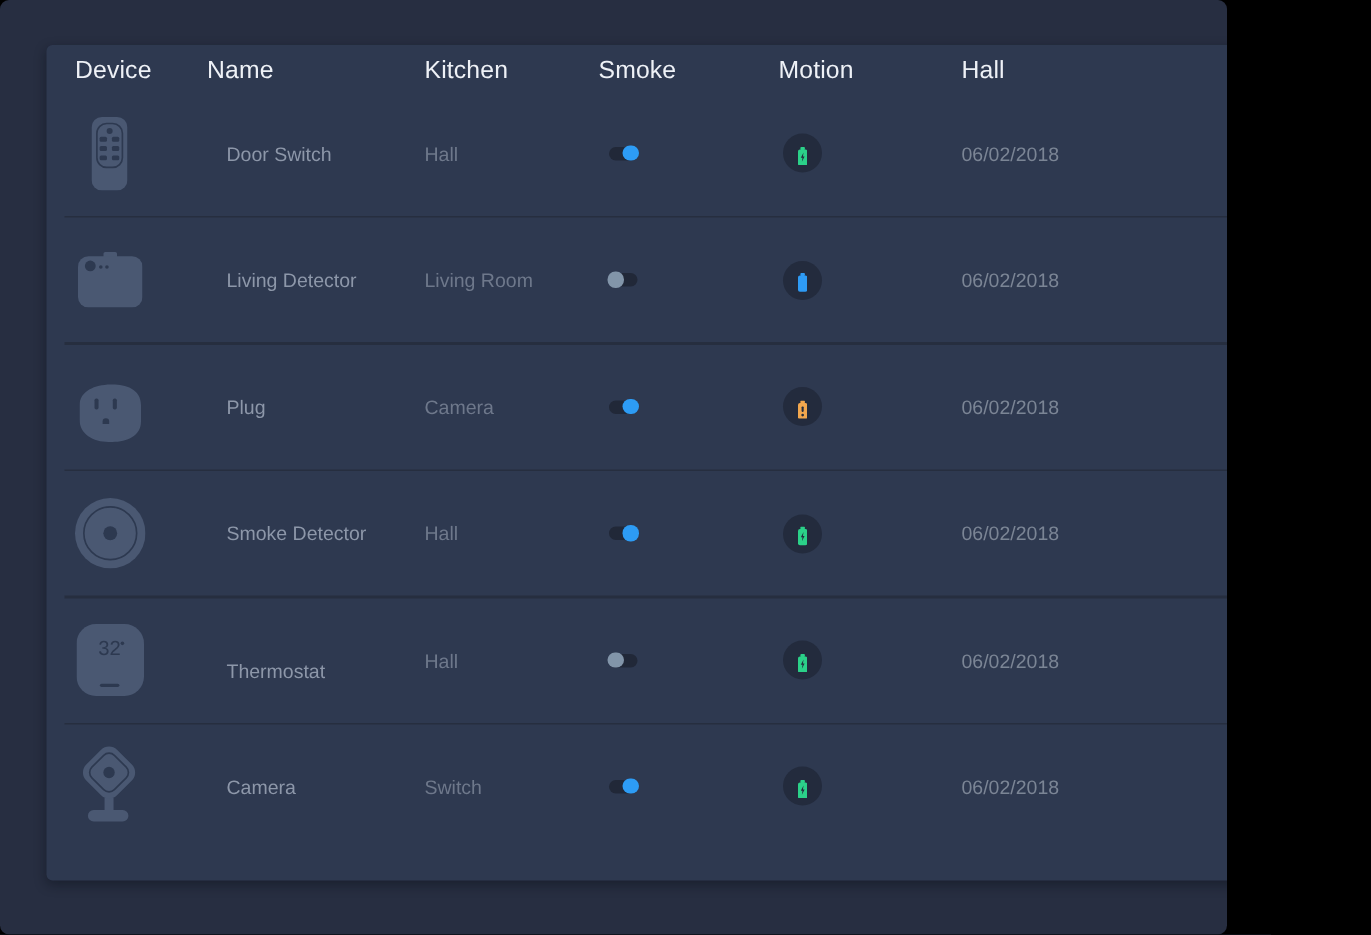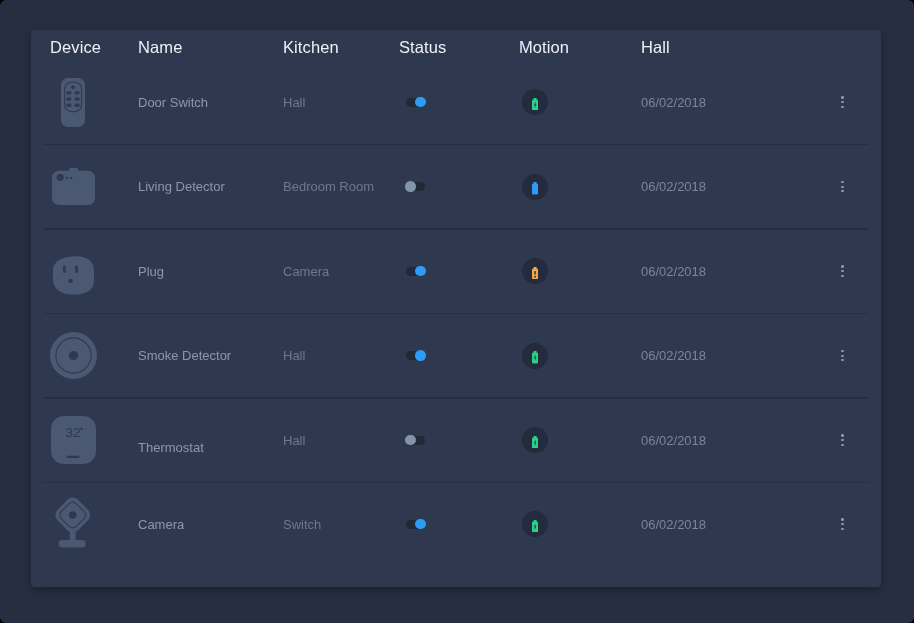--- a/index.html
+++ b/index.html
@@ -1,31 +1,31 @@
 <!DOCTYPE html>
 <html><head><meta charset="utf-8">
 <style>
 html,body{margin:0;padding:0;background:#000;overflow:hidden;}
 body{width:914px;height:623px;font-family:"Liberation Sans",sans-serif;}
-.page{position:relative;width:914px;height:623px;background:#272e41;border-radius:6px;overflow:hidden;}
+.page{position:relative;width:818px;height:623px;background:#272e41;border-radius:6px;overflow:hidden;}
 .card{position:absolute;left:31px;top:30px;width:850px;height:557px;background:#2e3950;border-radius:4px;
 box-shadow:0 3px 8px rgba(8,12,20,.4);}
 .abs{position:absolute;}
 .hd{font-size:16.5px;color:#eef1f6;letter-spacing:.1px;line-height:16px;}
-.name{font-size:13px;color:#8d97a9;}
+.name{font-size:13px;color:#8d97a9;margin-left:13px;}
 .loc{font-size:13px;color:#6e788b;}
 .date{font-size:13px;color:#7b8595;}
 </style></head>
 <body>
 <div class="page">
 <div class="card"></div>
 <div class="abs hd" style="left:50px;top:39px">Device</div>
 <div class="abs hd" style="left:138px;top:39px">Name</div>
 <div class="abs hd" style="left:283px;top:39px">Kitchen</div>
-<div class="abs hd" style="left:399px;top:39px">Status</div>
+<div class="abs hd" style="left:399px;top:39px">Smoke</div>
 <div class="abs hd" style="left:519px;top:39px">Motion</div>
 <div class="abs hd" style="left:641px;top:39px">Hall</div>
 <div class="abs" style="left:43px;top:143.75px;width:826px;height:1.5px;background:#262e3f"></div>
 <div class="abs" style="left:43px;top:228.25px;width:826px;height:1.5px;background:#262e3f"></div>
 <div class="abs" style="left:43px;top:312.75px;width:826px;height:1.5px;background:#262e3f"></div>
 <div class="abs" style="left:43px;top:397.25px;width:826px;height:1.5px;background:#262e3f"></div>
 <div class="abs" style="left:43px;top:481.75px;width:826px;height:1.5px;background:#262e3f"></div>
 <svg class="abs" style="left:61px;top:77.7px" width="24" height="49" viewBox="0 0 24 49">
 <rect x="0" y="0" width="24" height="49" rx="7" fill="#4a5872"></rect>
 <rect x="3.6" y="4.3" width="17" height="29.3" rx="6.5" fill="none" stroke="#2d3950" stroke-width="1.1"></rect>
@@ -54,21 +54,21 @@
     <div class="abs" style="left:841.1999999999999px;top:101.0px;width:2.4px;height:2.4px;border-radius:50%;background:#8799ae"></div>
     <div class="abs" style="left:841.1999999999999px;top:105.6px;width:2.4px;height:2.4px;border-radius:50%;background:#8799ae"></div>
     <svg class="abs" style="left:51.5px;top:168.2px" width="43" height="37" viewBox="0 0 43 37">
 <rect x="17" y="0" width="9" height="5" rx="1.2" fill="#4a5872"></rect>
 <rect x="0" y="2.8" width="43" height="34.2" rx="7" fill="#4a5872"></rect>
 <circle cx="8.2" cy="9.3" r="3.6" fill="#2d3950"></circle>
 <circle cx="15.2" cy="10" r="1.2" fill="#2d3950"></circle>
 <circle cx="19.3" cy="10" r="1.2" fill="#2d3950"></circle>
 </svg>
 <div class="abs name" style="left:138px;top:179.2px">Living Detector</div>
-<div class="abs loc" style="left:283px;top:179.2px">Bedroom Room</div>
+<div class="abs loc" style="left:283px;top:179.2px">Living Room</div>
 <div class="abs" style="left:406px;top:182.2px;width:19px;height:9px;border-radius:4.5px;background:#212838"></div>
     <div class="abs" style="left:405.3px;top:181.39999999999998px;width:10.6px;height:10.6px;border-radius:50%;background:#8295a9"></div>
 <div class="abs" style="left:521.5px;top:173.7px;width:26px;height:26px;border-radius:50%;background:#232b3d"></div>
     <svg class="abs" style="left:531.6px;top:182.0px" width="6.2" height="12.5" viewBox="0 0 6.2 12.5">
 <rect x="1.6" y="0" width="3" height="2" rx="0.6" fill="#2e9bf5"></rect>
 <rect x="0" y="1.6" width="6.2" height="10.9" rx="1.3" fill="#2e9bf5"></rect>
 </svg>
 <div class="abs date" style="left:641px;top:179.2px">06/02/2018</div>
 <div class="abs" style="left:841.1999999999999px;top:180.9px;width:2.4px;height:2.4px;border-radius:50%;background:#8799ae"></div>
     <div class="abs" style="left:841.1999999999999px;top:185.5px;width:2.4px;height:2.4px;border-radius:50%;background:#8799ae"></div>

